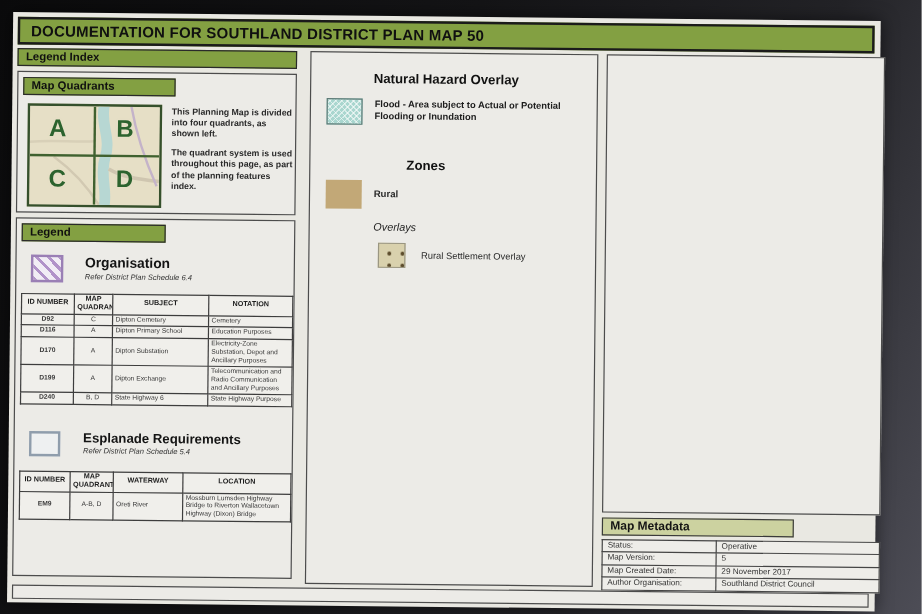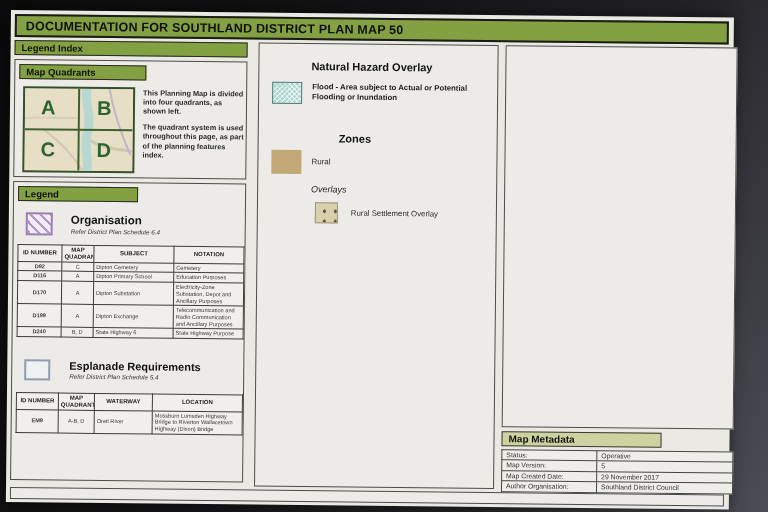--- a/index.html
+++ b/index.html
@@ -86,21 +86,21 @@
     background:
       repeating-linear-gradient(45deg, rgba(255,255,255,.55) 0 1px, transparent 1px 3.5px),
       repeating-linear-gradient(-45deg, rgba(255,255,255,.55) 0 1px, transparent 1px 3.5px),
       var(--flood-teal,#a9d6cf);
   }
   .flood-label{
     position:absolute; left:53px; top:38px; width:172px;
     font-weight:bold; font-size:7.8px; line-height:1.25; color:#1c1c1c;
   }
   .rural-swatch{ left:13px; top:106px; width:30px; height:24px; background:var(--rural-tan,#c2a877); }
-  .rural-label{ position:absolute; left:53px; top:113px; font-size:8px; font-weight:normal; color:#2a2a2a; }
+  .rural-label{ position:absolute; left:53px; top:113px; font-size:8px; font-weight:bold; color:#2a2a2a; }
   .overlays-label{ position:absolute; left:53px; top:140px; font-style:italic; font-size:9px; color:#222; }
   .settlement-swatch{
     left:57px; top:158px; width:23px; height:21px;
     border:1px solid #9a9682; background-color:var(--overlay-beige,#d9d1ad);
     background-image:radial-gradient(circle, #5d4d2d 1.4px, transparent 1.9px);
     background-size:11px 10px; background-position:3px 3px;
   }
   .settlement-label{ position:absolute; left:93px; top:164px; font-size:7.8px; font-weight:normal; color:#2a2a2a; }
   
   .right-box{ left:495px; top:30px; width:232px; height:382px; }

